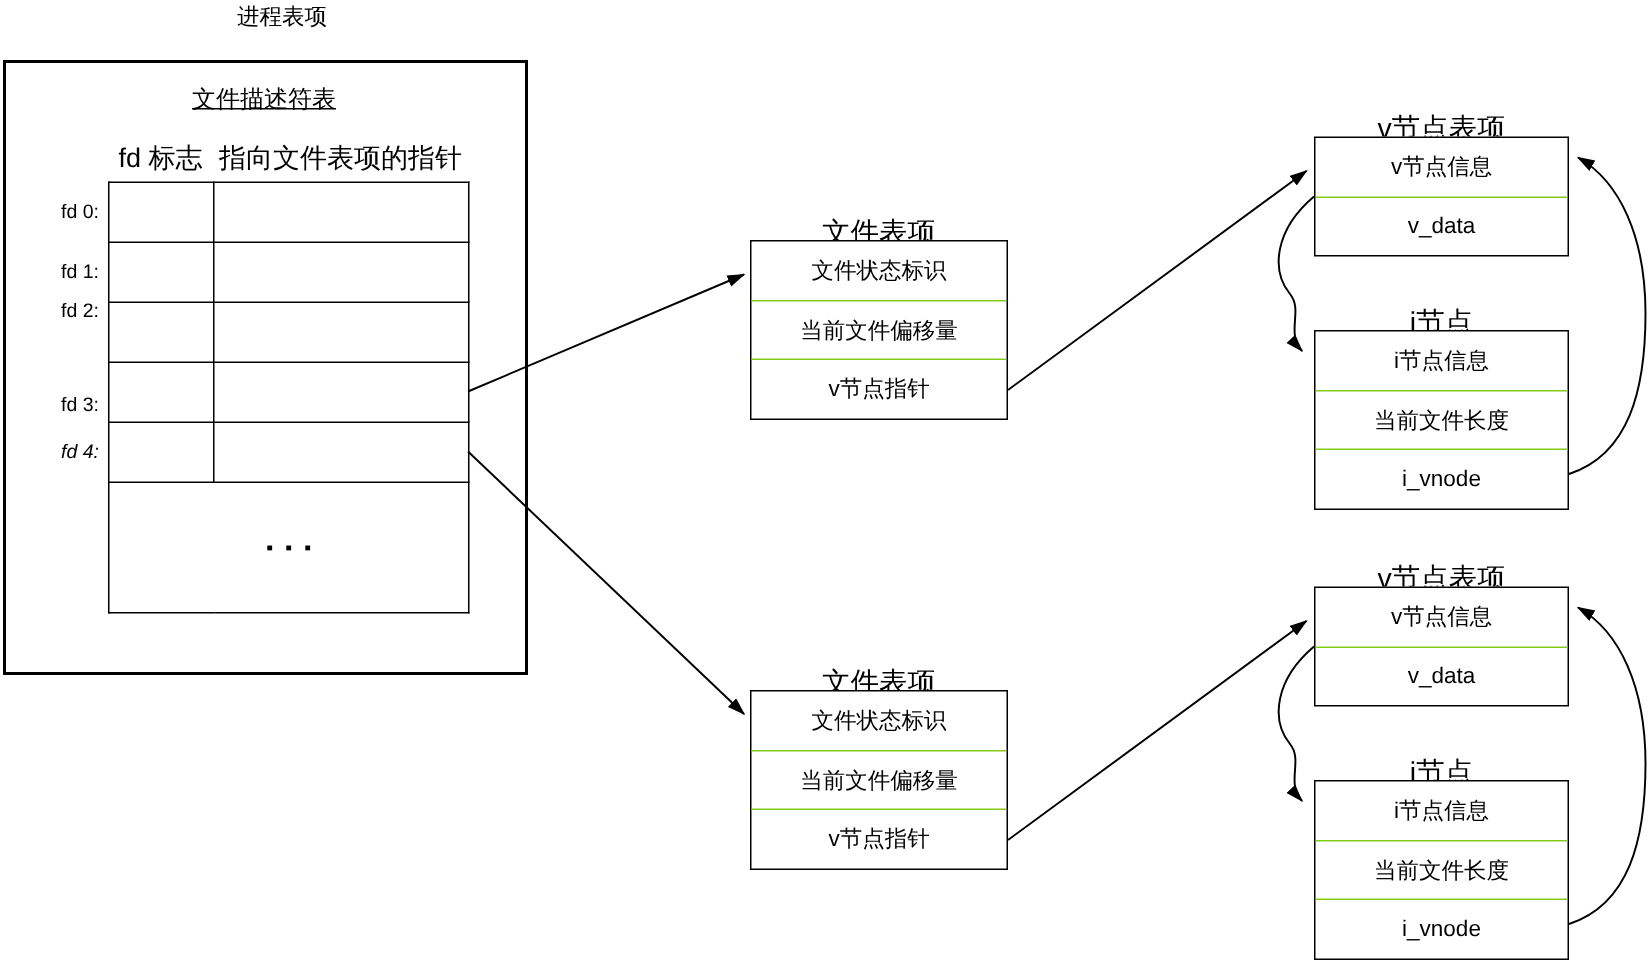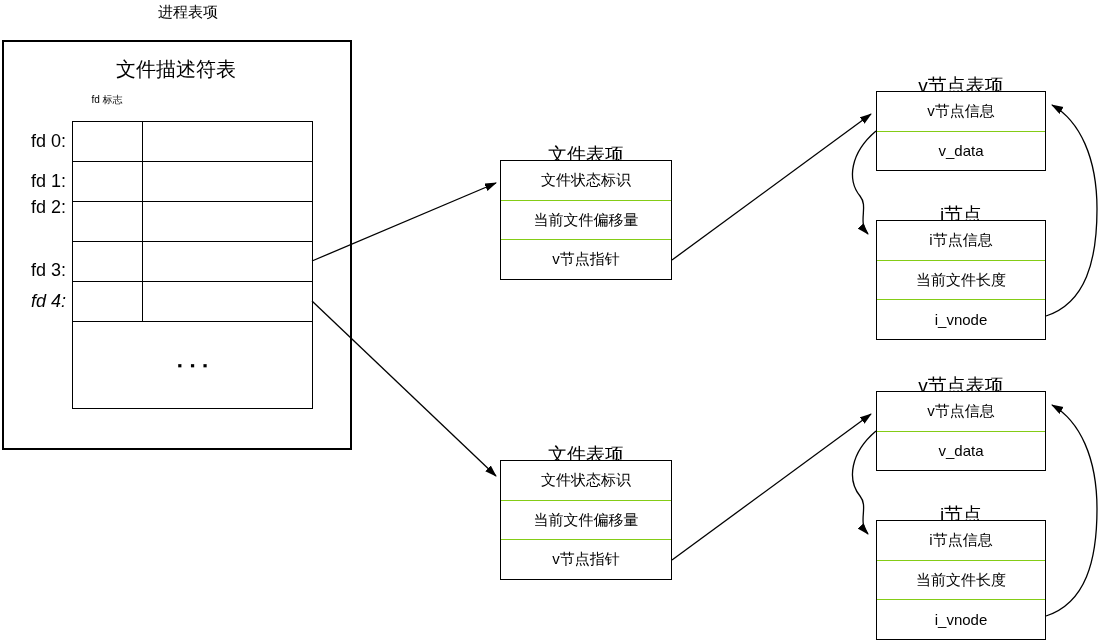--- a/index.html
+++ b/index.html
@@ -3,50 +3,51 @@
 <meta charset="utf-8">
 <style>
   html,body{margin:0;padding:0;background:#ffffff;}
   #canvas{
     position:relative;width:1100px;height:641px;background:#ffffff;
     font-family:"Liberation Sans","DejaVu Sans",sans-serif;color:#000;overflow:hidden;
   }
   .abs{position:absolute;}
   .ctr{text-align:center;}
   .lbl{font-size:15px;line-height:18px;}
-  .small{font-size:10px;}
+  .small{font-size:18px;}
   
   .proc-box{left:2px;top:40px;width:350px;height:410px;border:2px solid #000;box-sizing:border-box;background:#fff;}
   
   table.fdt{border-collapse:collapse;position:absolute;left:72px;top:121px;}
   table.fdt td{border:1px solid #000;padding:0;}
   td.fd-c1{width:69px;height:39px;}
   td.fd-c2{width:169px;}
   td.fd-merged{height:86px;text-align:center;vertical-align:middle;}
   .dots{font-size:13px;letter-spacing:8px;font-weight:bold;padding-left:8px;}
-  .fd-label{left:14px;width:52px;height:40px;line-height:40px;text-align:right;font-size:18px;}
+  .fd-label{left:14px;width:52px;height:40px;line-height:40px;text-align:right;font-size:13px;}
   
   .rec{border:1px solid #000;box-sizing:border-box;background:#fff;display:flex;flex-direction:column;}
   .rec .row{flex:1;display:flex;align-items:center;justify-content:center;font-size:15px;border-top:1px solid #84cc16;}
   .rec .row:first-child{border-top:none;}
   .rec-title{font-size:19px;text-decoration:underline;}
   svg.wires{position:absolute;left:0;top:0;pointer-events:none;}
 </style>
 </head>
 <body>
 
 <div id="canvas">
 
   <div class="abs ctr lbl" style="left:103px;top:3px;width:170px;">进程表项</div>
 
   <div class="abs proc-box"></div>
 
-  <div class="abs ctr" style="left:50px;top:56px;width:252px;font-size:20px;">文件描述符表</div>
+  <div class="abs ctr" style="left:50px;top:56px;width:252px;font-size:16px;text-decoration:underline;">文件描述符表</div>
 
   <div class="abs ctr small" style="left:72px;top:93px;width:70px;">fd 标志</div>
+  <div class="abs ctr small" style="left:142px;top:93px;width:170px;">指向文件表项的指针</div>
 
   <div class="abs fd-label" style="top:121px;">fd 0:</div>
   <div class="abs fd-label" style="top:161px;">fd 1:</div>
   <div class="abs fd-label" style="top:187px;">fd 2:</div>
   <div class="abs fd-label" style="top:250px;">fd 3:</div>
   <div class="abs fd-label" style="top:281px;font-style:italic;">fd 4:</div>
 
   <table class="fdt">
     <tbody>
         <tr>

